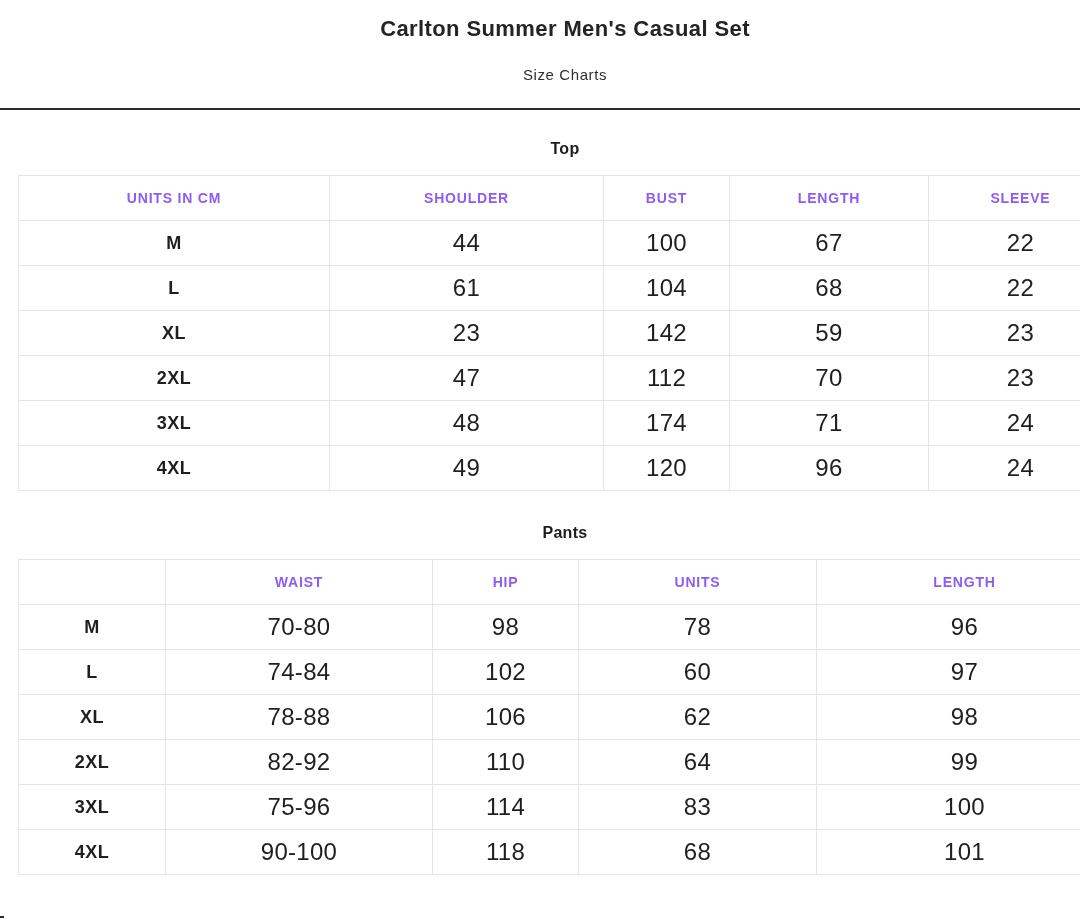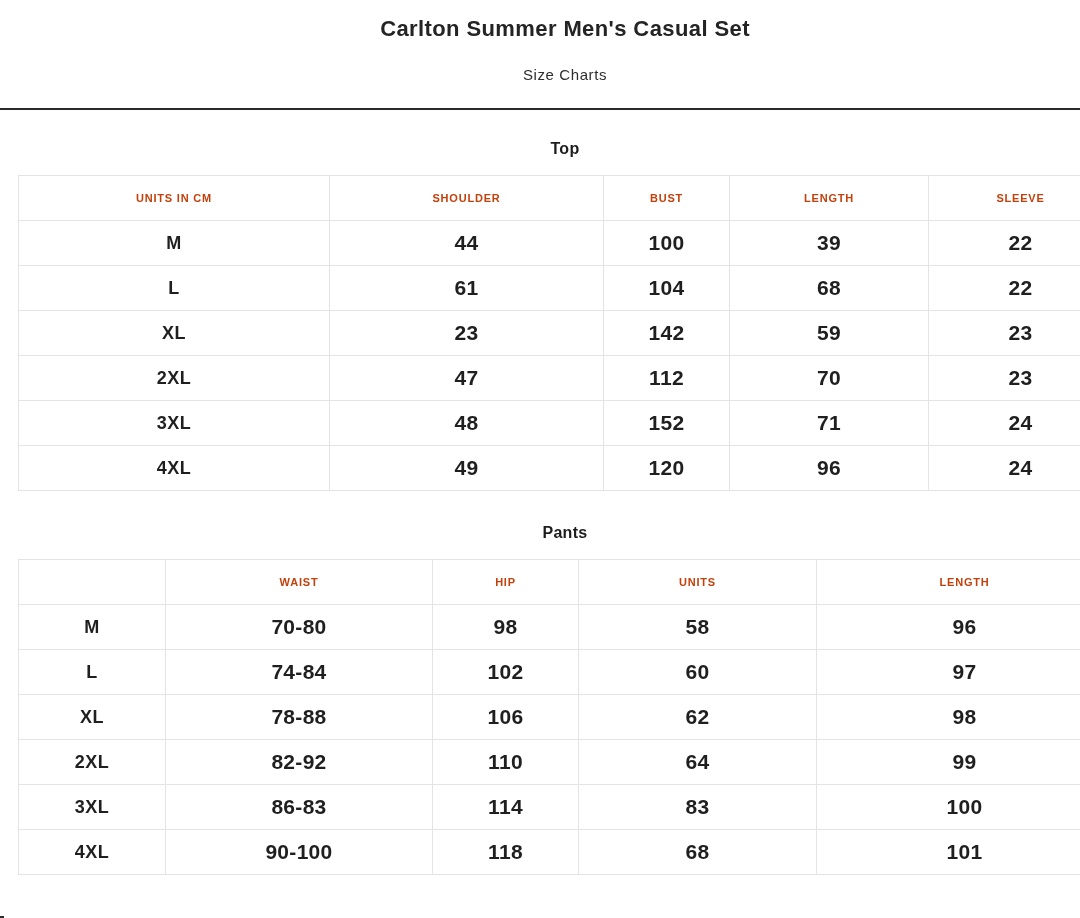--- a/index.html
+++ b/index.html
@@ -61,28 +61,28 @@
   table.size-table th,
   table.size-table td {
     border: 1px solid #e4e4e4;
     height: 45px;
     text-align: center;
     vertical-align: middle;
     overflow: hidden;
     white-space: nowrap;
   }
   table.size-table th {
-    font-size: 11px;
+    font-size: 14px;
     font-weight: bold;
     letter-spacing: 0.8px;
-    color: #c2410c;
+    color: #8b5cf6;
   }
   table.size-table td {
-    font-size: 21px;
-    font-weight: bold;
+    font-size: 24px;
+    font-weight: normal;
     letter-spacing: 0.3px;
     color: #1f1f1f;
   }
   table.size-table td.size-label {
     font-size: 18px;
     font-weight: bold;
     letter-spacing: 0.5px;
   }
   .bottom-edge-mark {
     position: absolute;
@@ -120,21 +120,21 @@
           <th>BUST</th>
           <th>LENGTH</th>
           <th>SLEEVE</th>
         </tr>
       </thead>
       <tbody>
         <tr>
           <td class="size-label">M</td>
           <td>44</td>
           <td>100</td>
-          <td>39</td>
+          <td>67</td>
           <td>22</td>
         </tr>
         <tr>
           <td class="size-label">L</td>
           <td>61</td>
           <td>104</td>
           <td>68</td>
           <td>22</td>
         </tr>
         <tr>
@@ -147,21 +147,21 @@
         <tr>
           <td class="size-label">2XL</td>
           <td>47</td>
           <td>112</td>
           <td>70</td>
           <td>23</td>
         </tr>
         <tr>
           <td class="size-label">3XL</td>
           <td>48</td>
-          <td>152</td>
+          <td>174</td>
           <td>71</td>
           <td>24</td>
         </tr>
         <tr>
           <td class="size-label">4XL</td>
           <td>49</td>
           <td>120</td>
           <td>96</td>
           <td>24</td>
         </tr>
@@ -186,21 +186,21 @@
           <th>HIP</th>
           <th>UNITS</th>
           <th>LENGTH</th>
         </tr>
       </thead>
       <tbody>
         <tr>
           <td class="size-label">M</td>
           <td>70-80</td>
           <td>98</td>
-          <td>58</td>
+          <td>78</td>
           <td>96</td>
         </tr>
         <tr>
           <td class="size-label">L</td>
           <td>74-84</td>
           <td>102</td>
           <td>60</td>
           <td>97</td>
         </tr>
         <tr>
@@ -212,21 +212,21 @@
         </tr>
         <tr>
           <td class="size-label">2XL</td>
           <td>82-92</td>
           <td>110</td>
           <td>64</td>
           <td>99</td>
         </tr>
         <tr>
           <td class="size-label">3XL</td>
-          <td>86-83</td>
+          <td>75-96</td>
           <td>114</td>
           <td>83</td>
           <td>100</td>
         </tr>
         <tr>
           <td class="size-label">4XL</td>
           <td>90-100</td>
           <td>118</td>
           <td>68</td>
           <td>101</td>

